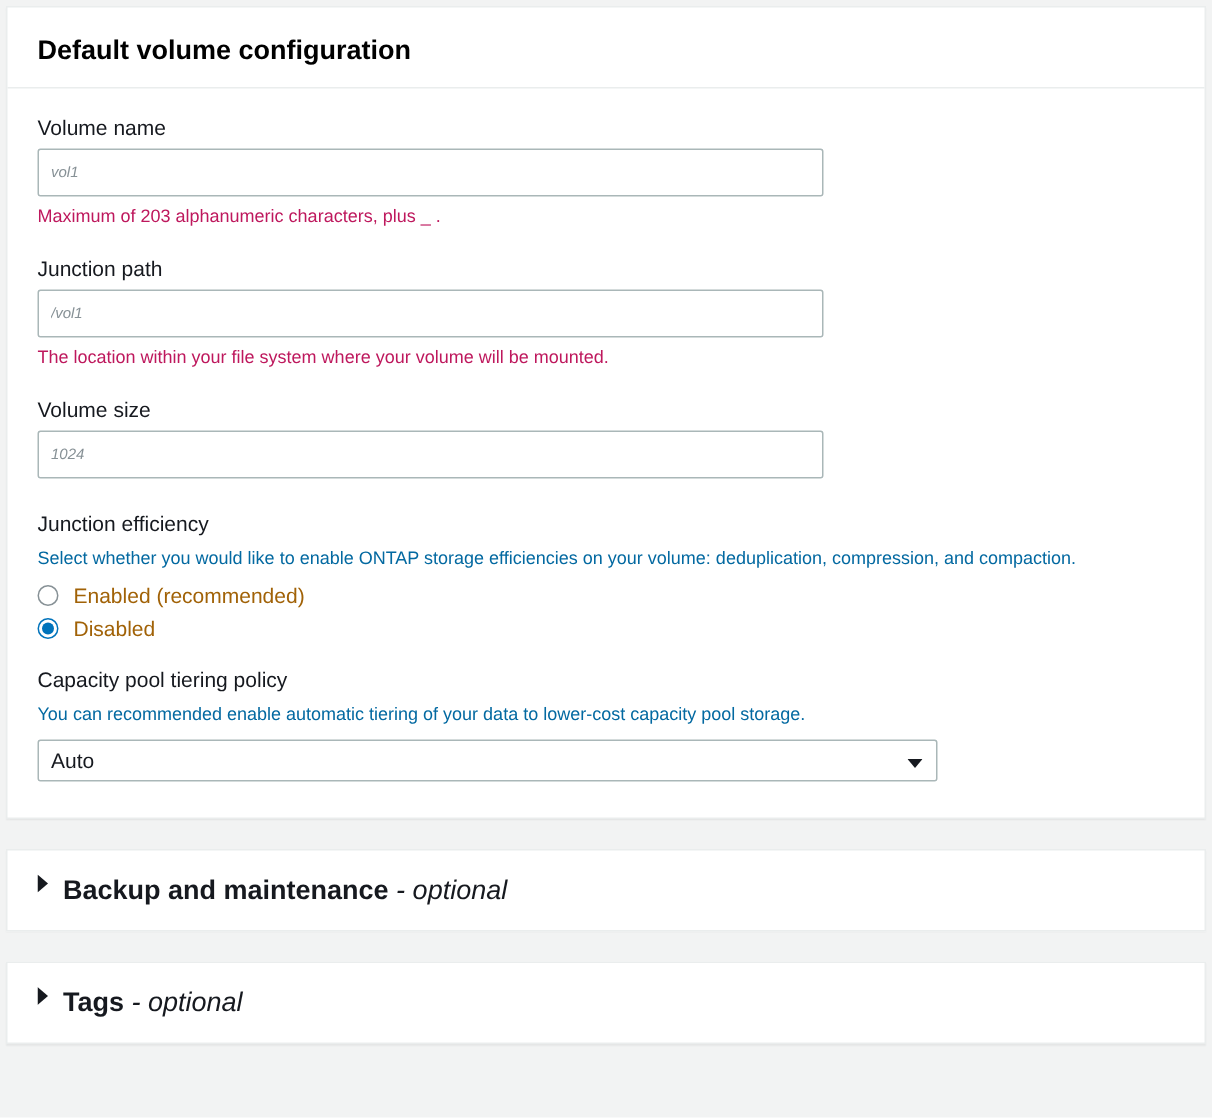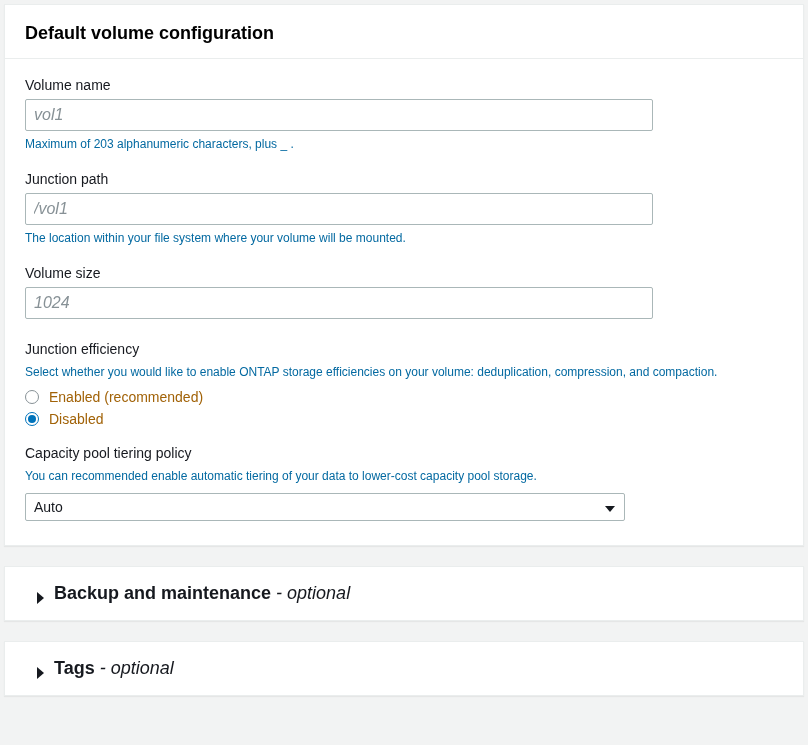--- a/index.html
+++ b/index.html
@@ -39,37 +39,37 @@
       margin-bottom: 0;
     }
     .form-label {
       display: block;
       font-size: 14px;
       color: #16191f;
       margin-bottom: 6px;
     }
     .form-description {
       font-size: 12px;
-      color: #0369a1;
+      color: #be185d;
       line-height: 1.5;
     }
     .form-description-above {
       font-size: 12px;
       color: #0369a1;
       line-height: 1.5;
       margin-bottom: 8px;
     }
     .input-text {
-      width: 628px;
+      width: 524px;
       max-width: 100%;
       height: 32px;
       padding: 4px 8px;
       border: 1px solid #aab7b8;
       border-radius: 2px;
-      font-size: 16px;
+      font-size: 10px;
       color: #16191f;
       font-family: inherit;
       margin-bottom: 4px;
     }
     .input-text::placeholder {
       color: #879196;
       font-style: italic;
     }
     .radio-group {
       margin-top: 2px;
@@ -132,23 +132,22 @@
     }
     .collapsible-panel {
       background: #fff;
       border: 1px solid #eaeded;
       box-shadow: 0 1px 1px rgba(0,0,0,0.05);
       margin-bottom: 20px;
     }
     .collapsible-header {
       padding: 16px 20px;
       display: flex;
-      align-items: flex-end;
+      align-items: flex-start;
       cursor: pointer;
-      margin-left: 12px;
     }
     .collapsible-header .caret {
       margin-right: 10px;
       display: flex;
       align-items: center;
     }
     .collapsible-title {
       font-size: 18px;
       font-weight: 700;
       color: #16191f;

